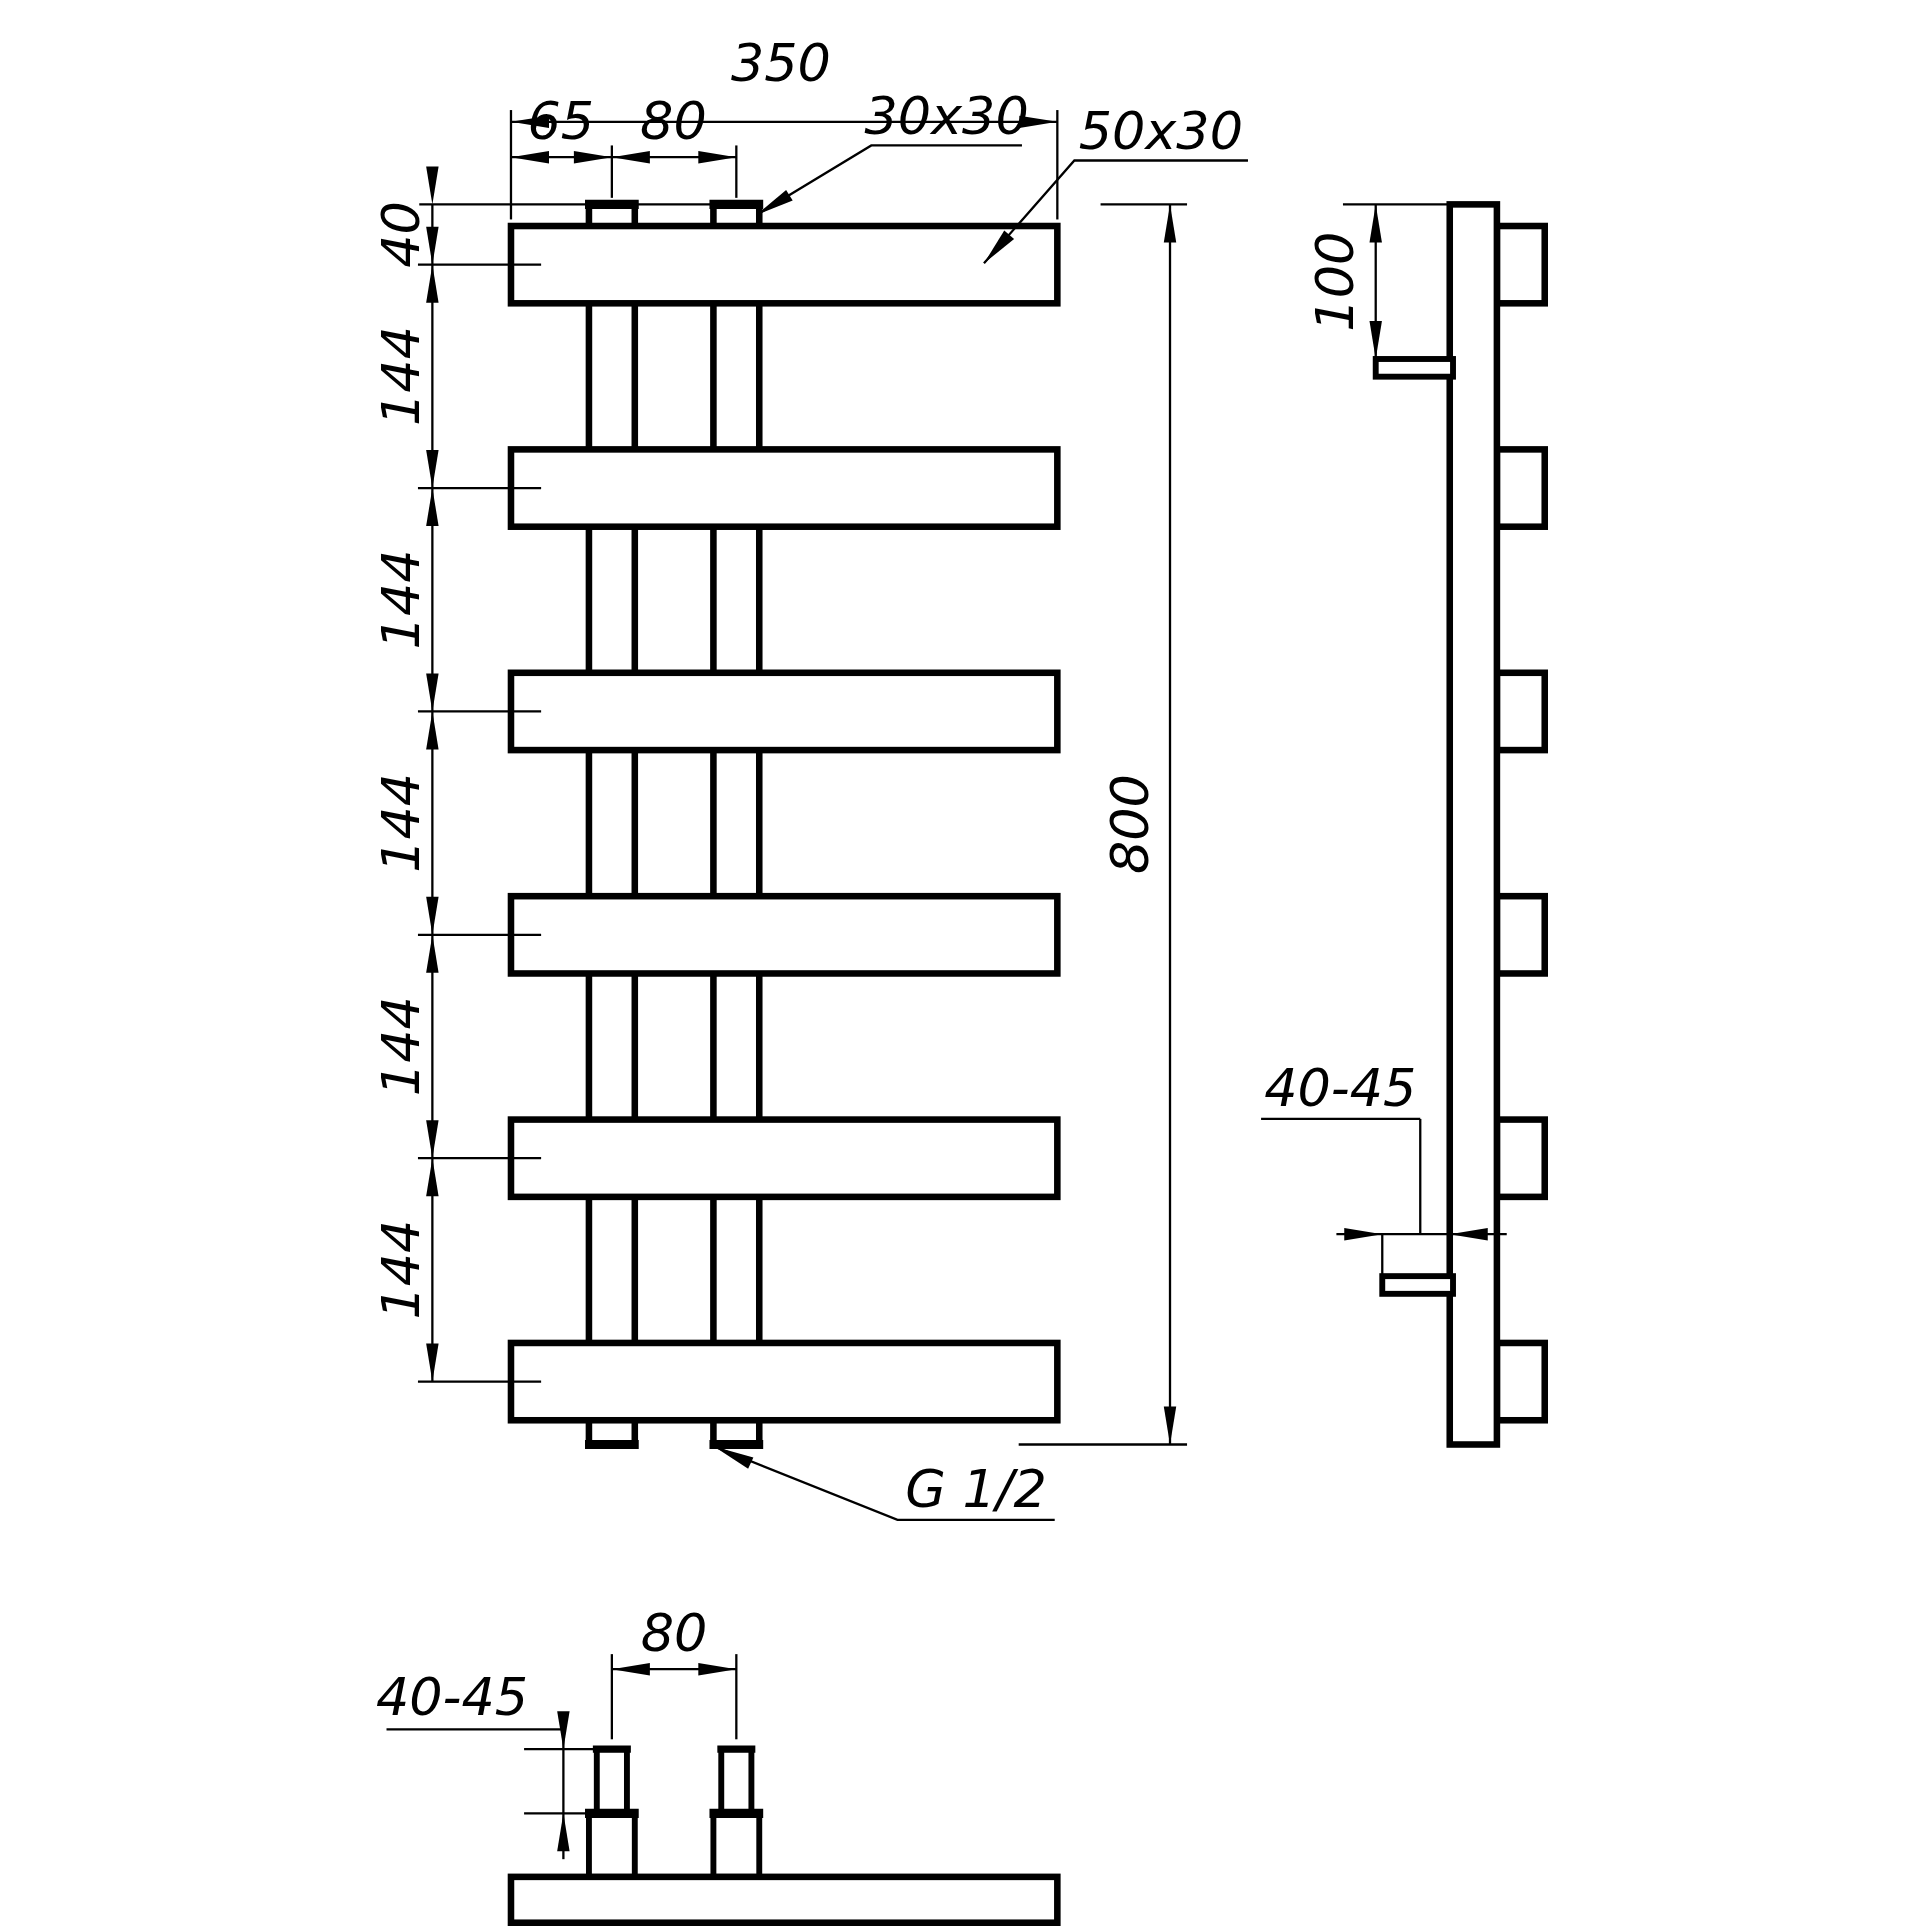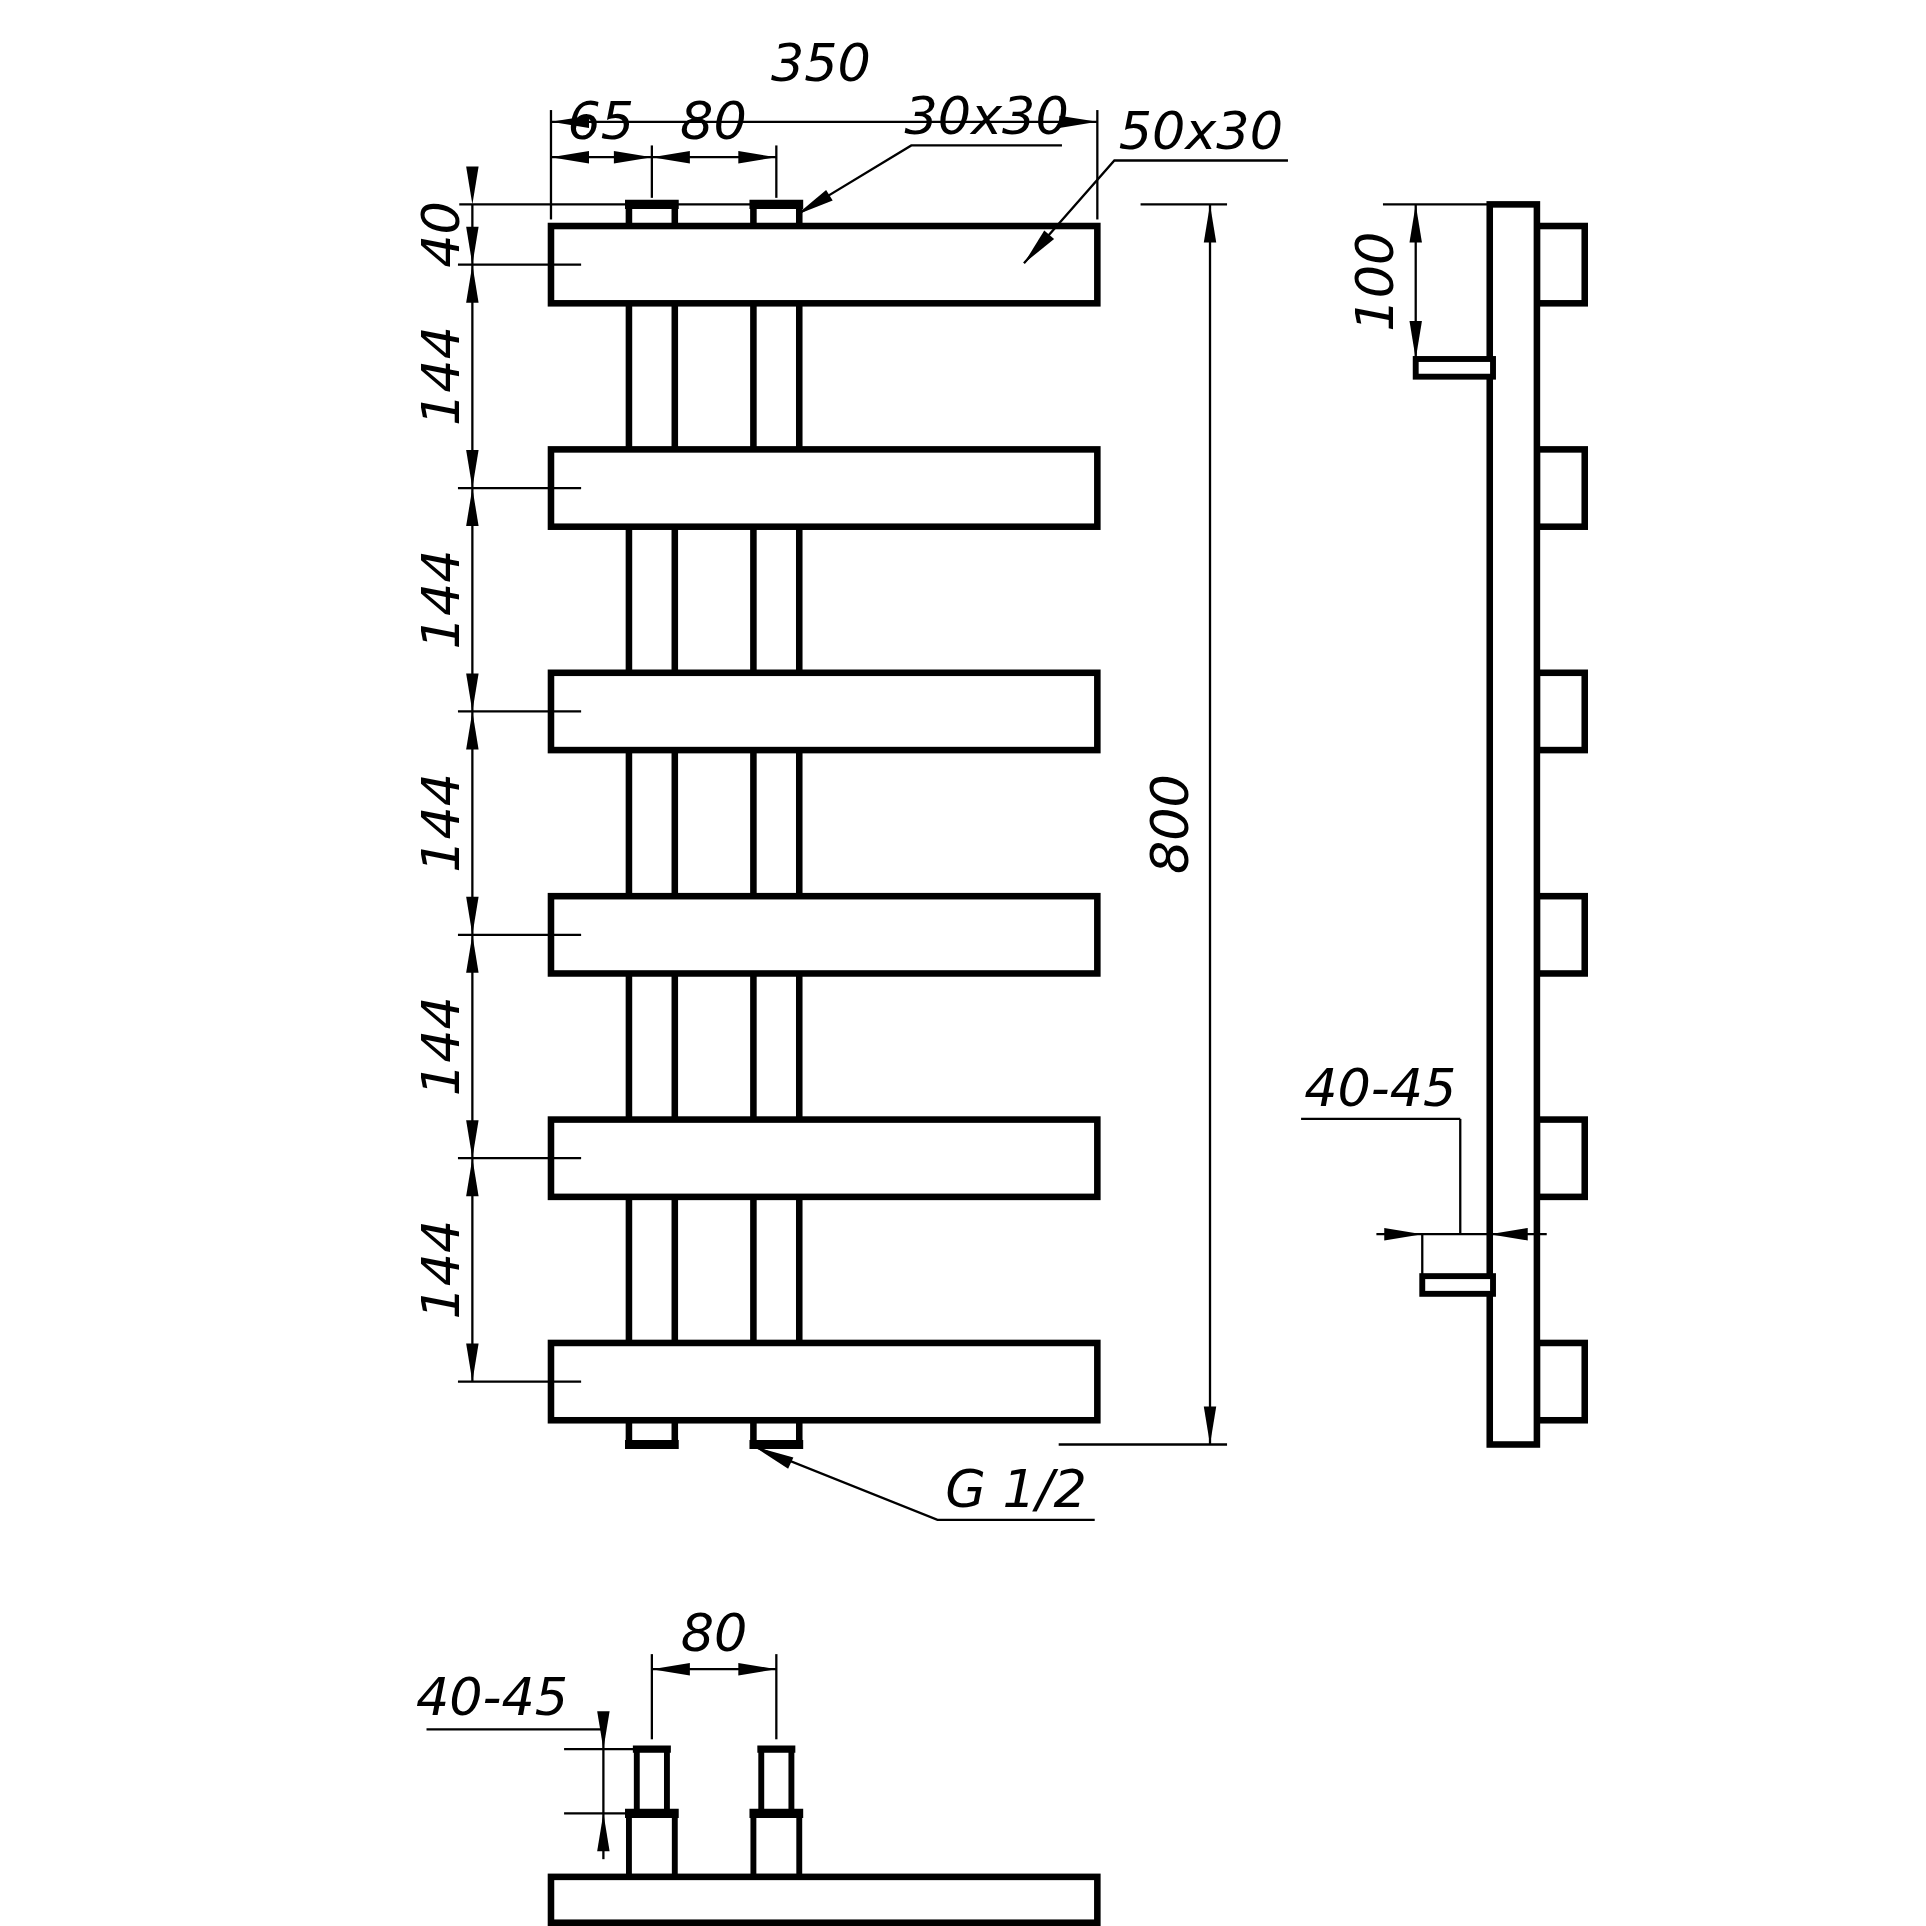--- a/index.html
+++ b/index.html
@@ -1,16 +1,16 @@
 <!DOCTYPE html>
 <html style="font-size:10.5px"><head>
 <meta charset="utf-8">
 <style>
   html,body{margin:0;padding:0;background:#ffffff;}
-  .page{width:1568px;height:1926px;background:#ffffff;position:relative;overflow:hidden;padding-left:40px;}
+  .page{width:1568px;height:1926px;background:#ffffff;position:relative;overflow:hidden;}
   svg{display:block;}
   .part{fill:#ffffff;stroke:#000000;stroke-width:10;}
   .part-thin{fill:#ffffff;stroke:#000000;stroke-width:9;}
   .cap{stroke:#000000;stroke-width:14;fill:none;}
   .cap-s{stroke:#000000;stroke-width:11;fill:none;}
   .dimline{stroke:#000000;stroke-width:3.5;fill:none;}
   .ah{fill:#000000;stroke:none;}
   .dimtext{font-family:"DejaVu Sans",sans-serif;font-style:italic;font-size:80px;fill:#000000;}
 </style>
 </head>

